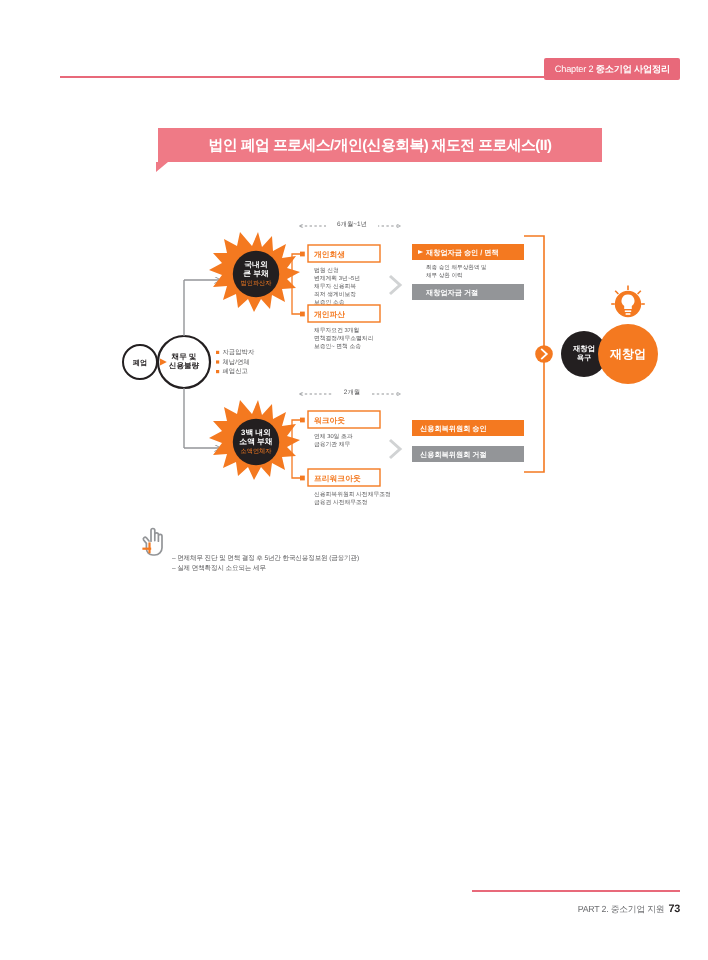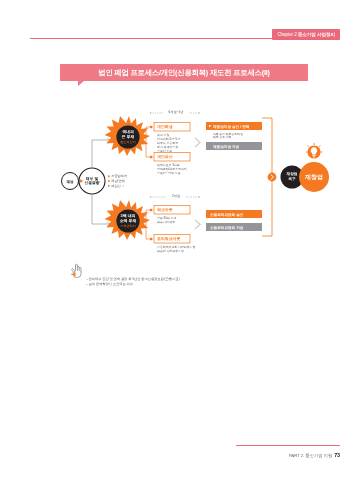--- a/index.html
+++ b/index.html
@@ -45,23 +45,23 @@
     letter-spacing: -0.1px;
     white-space: nowrap;
     border-radius: 1px;
   }
   .chapter-tab .ch-label { font-weight: 400; }
   .chapter-tab .ch-title { font-weight: 700; }
 
   
   .title-banner {
     position: absolute;
-    left: 60px;
+    left: 79px;
     top: 64px;
-    width: 248px;
+    width: 222px;
     height: 17px;
     background: #ef7a86;
     color: #ffffff;
     display: flex;
     align-items: center;
     justify-content: center;
     font-size: 7.4px;
     font-weight: 700;
     letter-spacing: -0.25px;
     white-space: nowrap;

